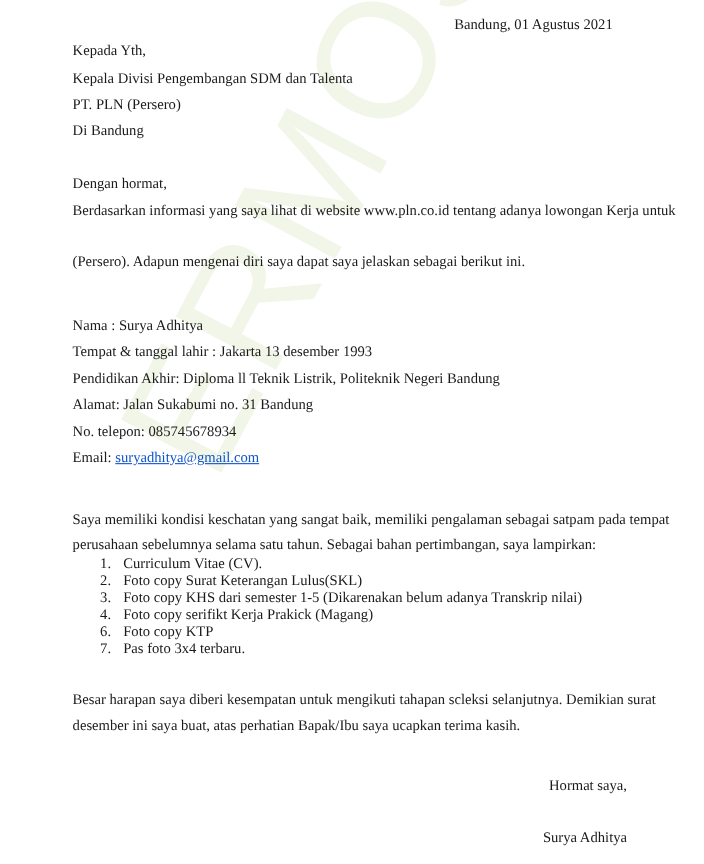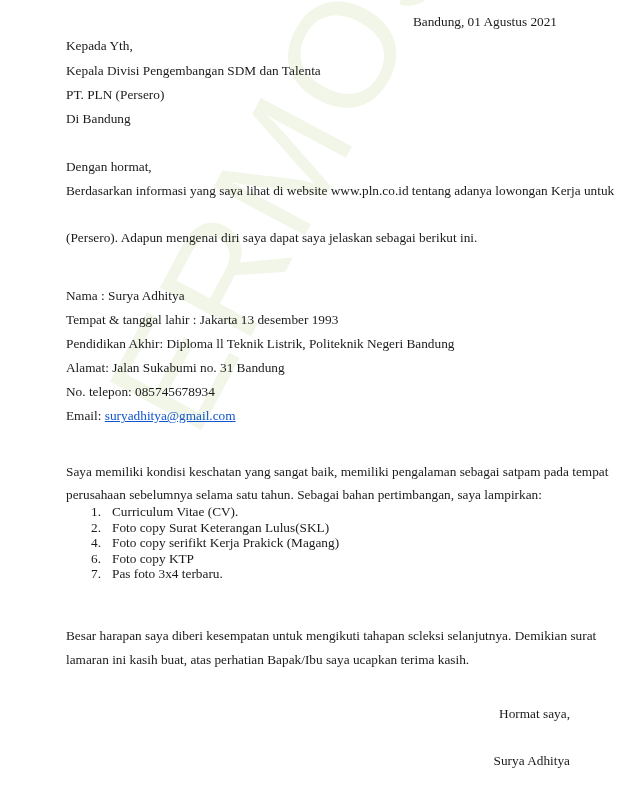--- a/index.html
+++ b/index.html
@@ -51,23 +51,24 @@
   <div class="line l" style="top:408px">
     <span>Email: </span><a class="email">suryadhitya@gmail.com</a>
   </div>
 
   <div class="line just" style="top:464px">Saya memiliki kondisi keschatan yang sangat baik, memiliki pengalaman sebagai satpam pada tempat</div>
   <div class="line l" style="top:487px">perusahaan sebelumnya selama satu tahun.  Sebagai bahan pertimbangan, saya lampirkan:</div>
 
   <ol class="list">
     <li><span class="num">1.</span><span>Curriculum Vitae (CV).</span></li>
     <li><span class="num">2.</span><span>Foto copy Surat Keterangan Lulus(SKL)</span></li>
+    <li><span class="num">3.</span><span>Foto copy KHS dari semester 1-5 (Dikarenakan belum adanya Transkrip nilai)</span></li>
     <li><span class="num">4.</span><span>Foto copy serifikt Kerja Prakick (Magang)</span></li>
     <li><span class="num">6.</span><span>Foto copy KTP</span></li>
     <li><span class="num">7.</span><span>Pas foto 3x4 terbaru.</span></li>
   </ol>
 
   <div class="line just" style="top:628px">Besar harapan saya diberi kesempatan untuk mengikuti tahapan scleksi selanjutnya. Demikian surat</div>
-  <div class="line l" style="top:652px">lamaran ini kasih buat, atas perhatian Bapak/Ibu saya ucapkan terima kasih.</div>
+  <div class="line l" style="top:652px">desember ini saya buat, atas perhatian Bapak/Ibu saya ucapkan terima kasih.</div>
 
   <div class="line sig" style="top:706px">Hormat saya,</div>
   <div class="line sig" style="top:753px">Surya Adhitya</div>
 </div>
 
 </body></html>

